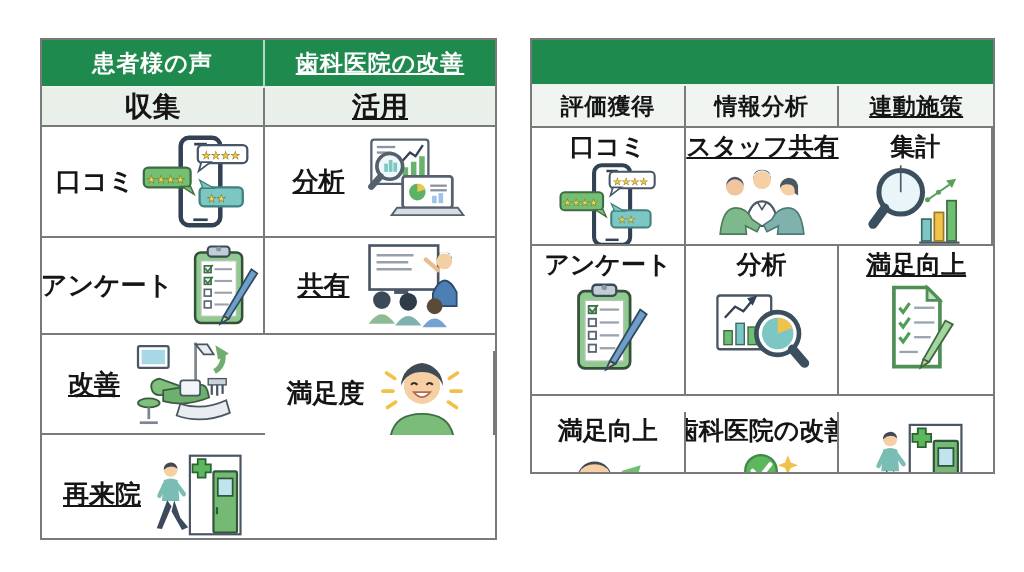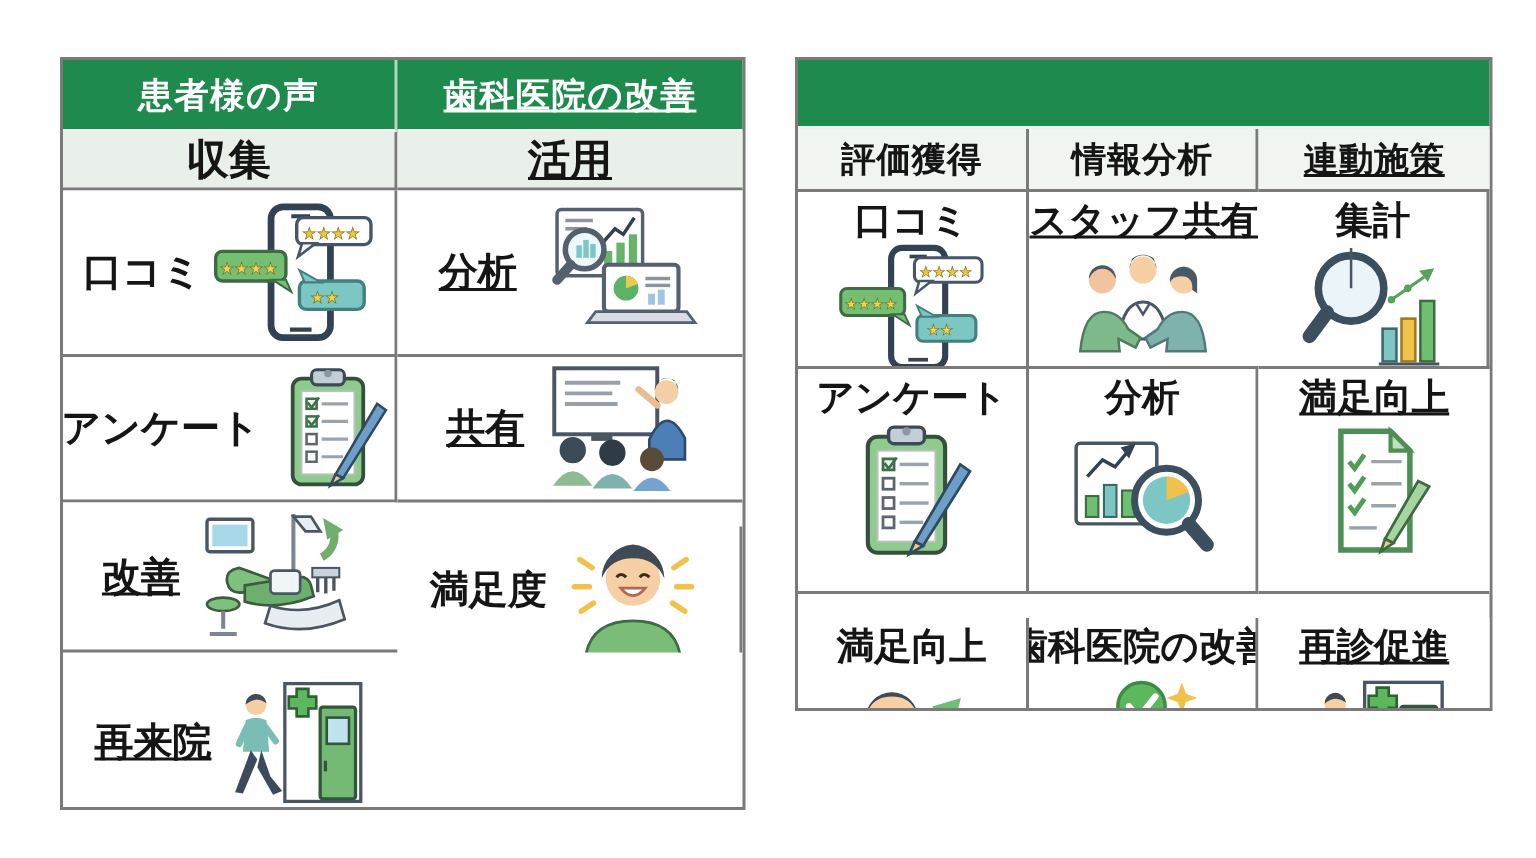--- a/index.html
+++ b/index.html
@@ -372,21 +372,20 @@
         <path d="M84 8 l3 8 l8 3 l-8 3 l-3 8 l-3 -8 l-8 -3 l8 -3 z" fill="#f0c14b"></path>
         <path d="M91 40 l2 6 l6 2 l-6 2 l-2 6 l-2 -6 l-6 -2 l6 -2 z" fill="#f0c14b"></path>
         <path d="M72 52 l2 5 l5 2 l-5 2 l-2 5 l-2 -5 l-5 -2 l5 -2 z" fill="#f0c14b"></path>
         <path d="M20 76 q7 -10 17 -12 l27 -4 q7 0 7 5 q0 5 -9 7 l13 -3 q9 -2 17 -9 q5 -4 8 0 q3 4 -4 9 l-21 15 q-7 5 -15 5 h-22 q-9 0 -14 -7 z" fill="#f8d3a4" stroke="#8a5a2e" stroke-width="2.5"></path>
         <rect x="4" y="66" width="15" height="26" rx="3" fill="#fff" stroke="#4a5663" stroke-width="2.5" transform="rotate(16 11 79)"></rect>
         <rect x="-1" y="74" width="11" height="24" rx="2" fill="#5ca86a" stroke="#3f6b44" stroke-width="2" transform="rotate(16 4 86)"></rect>
       </svg>
     </span>
   </div>
   <div class="cell rrow last-col last-row">
-    <span class="lbl">再診促進</span>
     <span class="ic" style="width:98px;height:98px">
       <svg viewBox="0 0 110 100">
         <rect x="48" y="5" width="58" height="90" fill="#fff" stroke="#4a5663" stroke-width="2.5"></rect>
         <path d="M57 9 h9 v6 h6 v9 h-6 v6 h-9 v-6 h-6 v-9 h6 z" fill="#5cb85c" stroke="#2f6033" stroke-width="2"></path>
         <rect x="75" y="23" width="27" height="70" rx="2" fill="#74b974" stroke="#31573a" stroke-width="2.5"></rect>
         <rect x="80" y="31" width="17" height="20" fill="#bfe3ef" stroke="#31573a" stroke-width="2"></rect>
         <line x1="79" y1="64" x2="79" y2="72" stroke="#31573a" stroke-width="2.5"></line>
         <circle cx="26" cy="21" r="8" fill="#f6cfa5"></circle>
         <path d="M18 21 a8 8 0 0 1 15 -4 l1 3 q-8 -6 -16 1" fill="#3f4a55"></path>
         <path d="M18 33 q8 -4 16 0 l2 24 h-20 z" fill="#79bdb4"></path>

